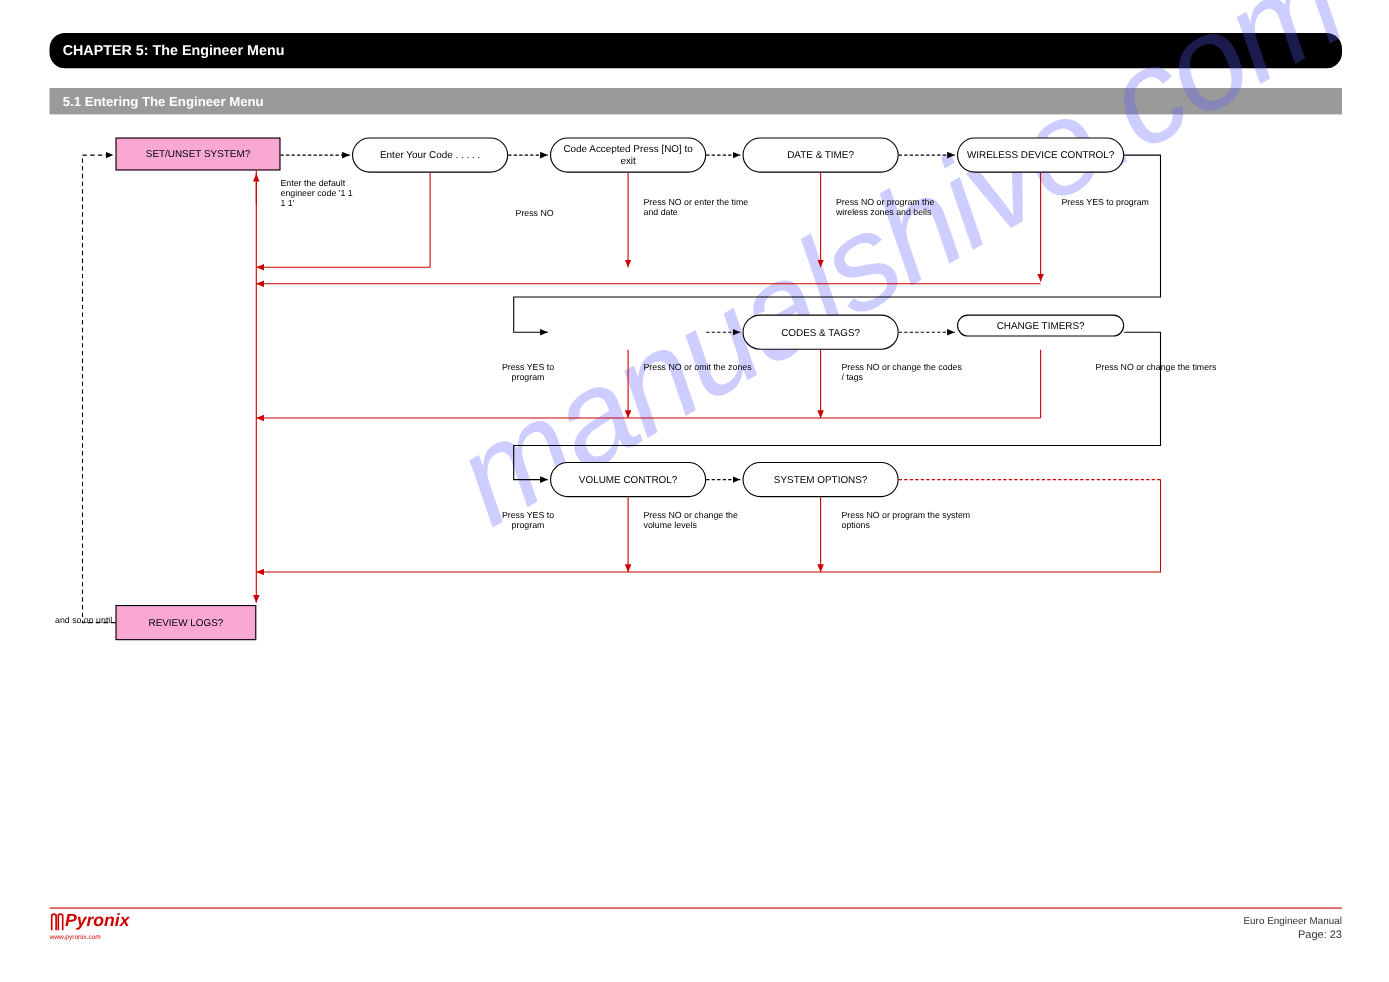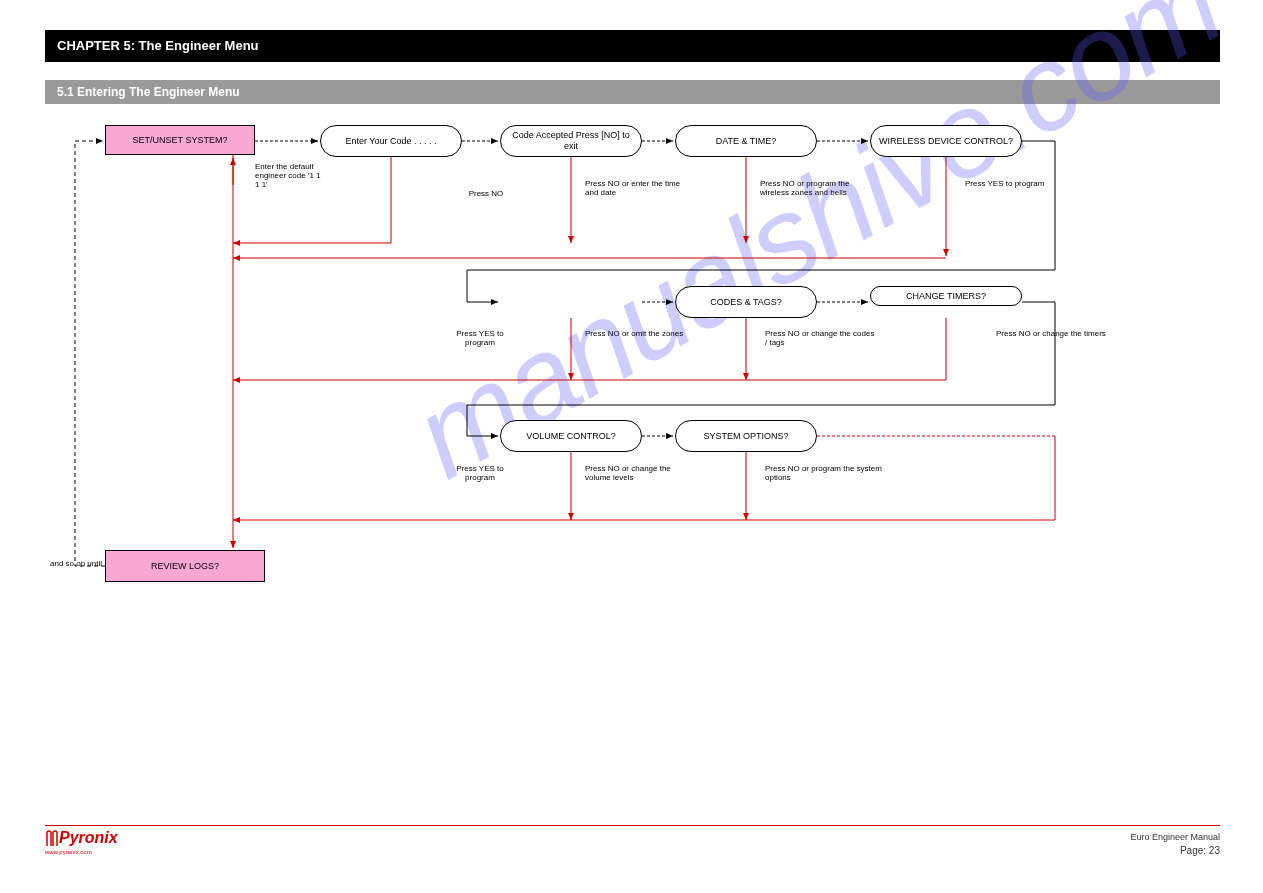--- a/index.html
+++ b/index.html
@@ -24,20 +24,21 @@
     top: 0;
     width: 1175px;
     height: 32px;
     background: #000;
     color: #fff;
     font-size: 13px;
     font-weight: bold;
     line-height: 32px;
     padding-left: 12px;
     box-sizing: border-box;
+    border-radius: 14px;
   }
   .gray-bar {
     position: absolute;
     left: 0;
     top: 50px;
     width: 1175px;
     height: 24px;
     background: #9a9a9a;
     color: #fff;
     font-size: 12px;
@@ -156,21 +157,21 @@
   <div class="round-box" style="left:455px; top:95px; width:142px; height:32px;">Code Accepted Press [NO] to exit</div>
   <div class="round-box" style="left:630px; top:95px; width:142px; height:32px;">DATE &amp; TIME?</div>
   <div class="round-box" style="left:825px; top:95px; width:152px; height:32px;">WIRELESS DEVICE CONTROL?</div>
 
   <div class="round-box" style="left:630px; top:256px; width:142px; height:32px;">CODES &amp; TAGS?</div>
   <div class="round-box" style="left:825px; top:256px; width:152px; height:20px;">CHANGE TIMERS?</div>
 
   <div class="round-box" style="left:455px; top:390px; width:142px; height:32px;">VOLUME CONTROL?</div>
   <div class="round-box" style="left:630px; top:390px; width:142px; height:32px;">SYSTEM OPTIONS?</div>
 
-  <div class="rect-box" style="left:60px; top:520px; width:160px; height:32px;">REVIEW LOGS?</div>
+  <div class="rect-box" style="left:60px; top:520px; width:128px; height:32px;">REVIEW LOGS?</div>
 
   <div class="edge-text" style="left:210px; top:133px; width:70px;">Enter the default engineer code '1 1 1 1'</div>
   <div class="edge-text centered" style="left:416px; top:140px; width:50px;margin-top:20px;">Press NO</div>
   <div class="edge-text" style="left:540px; top:150px; width:100px;">Press NO or enter the time and date</div>
   <div class="edge-text" style="left:715px; top:150px; width:120px;">Press NO or program the wireless zones and bells</div>
   <div class="edge-text" style="left:920px; top:150px; width:100px;">Press YES to program</div>
 
   <div class="edge-text" style="left:540px; top:300px; width:100px;">Press NO or omit the zones</div>
   <div class="edge-text" style="left:720px; top:300px; width:110px;">Press NO or change the codes / tags</div>
   <div class="edge-text" style="left:920px; top:300px; width:110px;padding-left:31px;">Press NO or change the timers</div>

